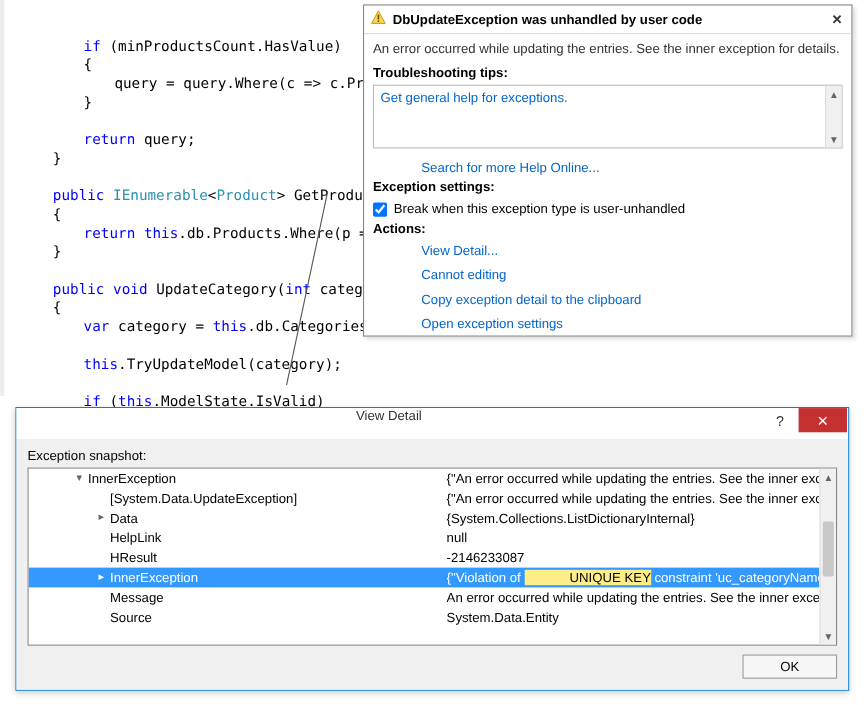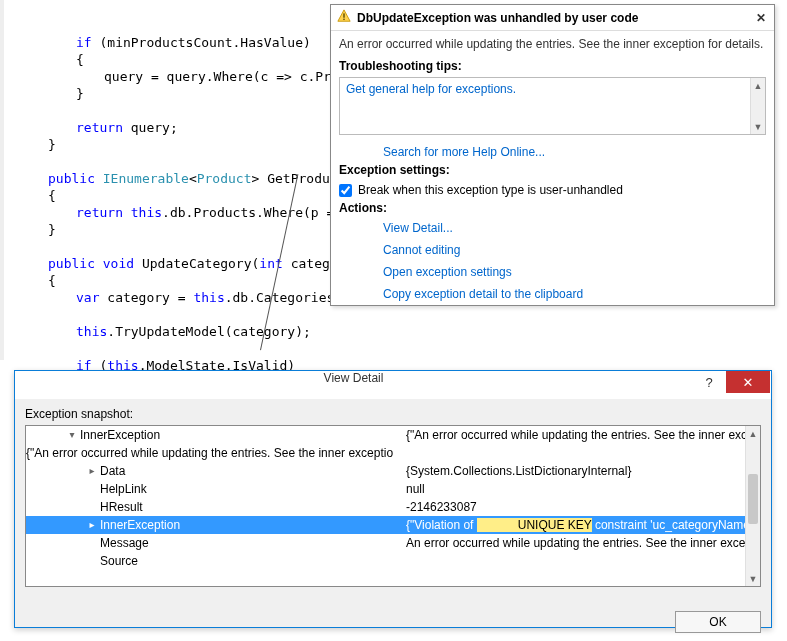--- a/index.html
+++ b/index.html
@@ -120,21 +120,21 @@
     border-left:1px solid #e0e0e0;
   }
   .tree-scroll .arrow {
     height:15px; display:flex;align-items:center;justify-content:center;
     font-size:9px;color:#666;cursor:pointer;
   }
   .tree-scroll .thumb {
     position:absolute; left:2px; right:2px; top:48px; height:50px;
     background:#c8c8c8; border-radius:2px;
   }
-  .btn-row { display:flex; justify-content:flex-end; margin-top:24px;align-items:center; }
+  .btn-row { display:flex; justify-content:flex-end; margin-top:8px;align-items:center; }
   .ok-btn {
     width:86px;height:22px;border:1px solid #999;background:#f7f7f7;
     font-size:12px;cursor:pointer;
   }
 </style>
 </head>
 <body>
 
 <div class="code-area">
   <div class="code-margin"></div>
@@ -166,22 +166,22 @@
   <div class="link">Search for more Help Online...</div>
   <div class="section-label">Exception settings:</div>
   <div class="setting-row">
     <input type="checkbox" checked="" style="">
     <span>Break when this exception type is user-unhandled</span>
   </div>
   <div class="section-label">Actions:</div>
   <div class="actions-block">
     <span class="link">View Detail...</span>
     <span class="link">Cannot editing</span>
+    <span class="link">Copy exception detail to the clipboard</span>
     <span class="link">Open exception settings</span>
-    <span class="link">Copy exception detail to the clipboard</span>
   </div>
 </div>
 
 <div class="detail-dialog">
   <div class="dlg-titlebar">
     <div class="dlg-title">View Detail</div>
     <div class="dlg-help">?</div>
     <div class="dlg-close">✕</div>
   </div>
   <div class="dlg-body">
@@ -190,20 +190,25 @@
       <div class="inner" id="tree-inner">
           <div class="tree-row">
             <div class="key-cell">
               <span class="indent-sp" style="width: 40px;"></span>
               <span class="expander">▾</span>
               <span>InnerException</span>
             </div>
             <div class="val-cell">{"An error occurred while updating the entries. See the inner exceptio</div>
           </div>
           <div class="tree-row">
+            <div class="key-cell">
+              <span class="indent-sp" style="width: 60px;"></span>
+              <span class="expander"></span>
+              <span>[System.Data.UpdateException]</span>
+            </div>
             <div class="val-cell">{"An error occurred while updating the entries. See the inner exceptio</div>
           </div>
           <div class="tree-row">
             <div class="key-cell">
               <span class="indent-sp" style="width: 60px;"></span>
               <span class="expander">▸</span>
               <span>Data</span>
             </div>
             <div class="val-cell">{System.Collections.ListDictionaryInternal}</div>
           </div>
@@ -238,20 +243,21 @@
               <span>Message</span>
             </div>
             <div class="val-cell">An error occurred while updating the entries. See the inner exception</div>
           </div>
           <div class="tree-row">
             <div class="key-cell">
               <span class="indent-sp" style="width: 60px;"></span>
               <span class="expander"></span>
               <span>Source</span>
             </div>
+            <div class="val-cell">System.Data.Entity</div>
           </div>
         </div>
       <div class="tree-scroll">
         <div class="arrow">▲</div>
         <div class="thumb"></div>
         <div class="arrow" style="position:absolute;bottom:0;left:0;right:0;">▼</div>
       </div>
     </div>
     <div class="btn-row">
       <button class="ok-btn">OK</button>

